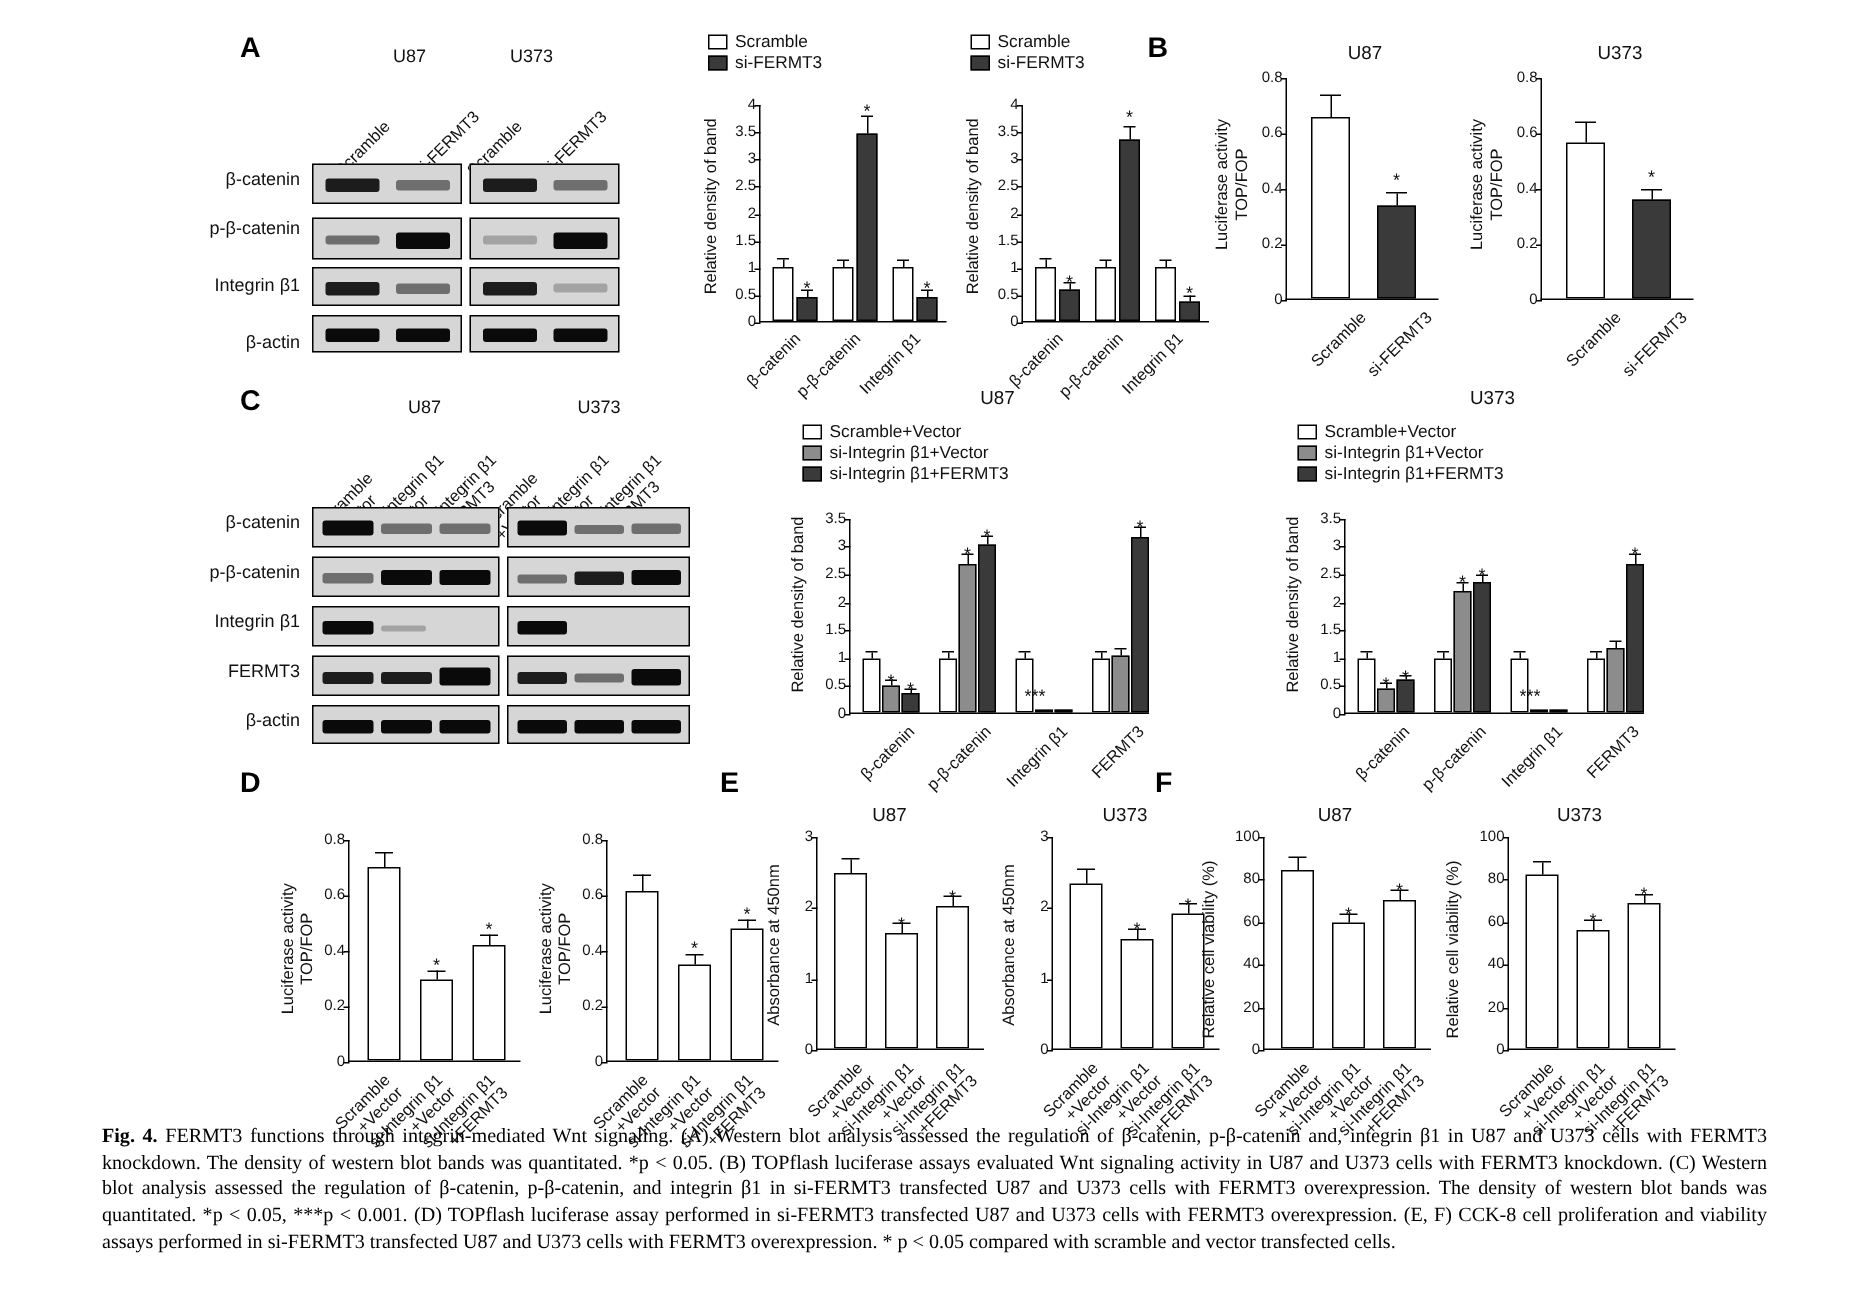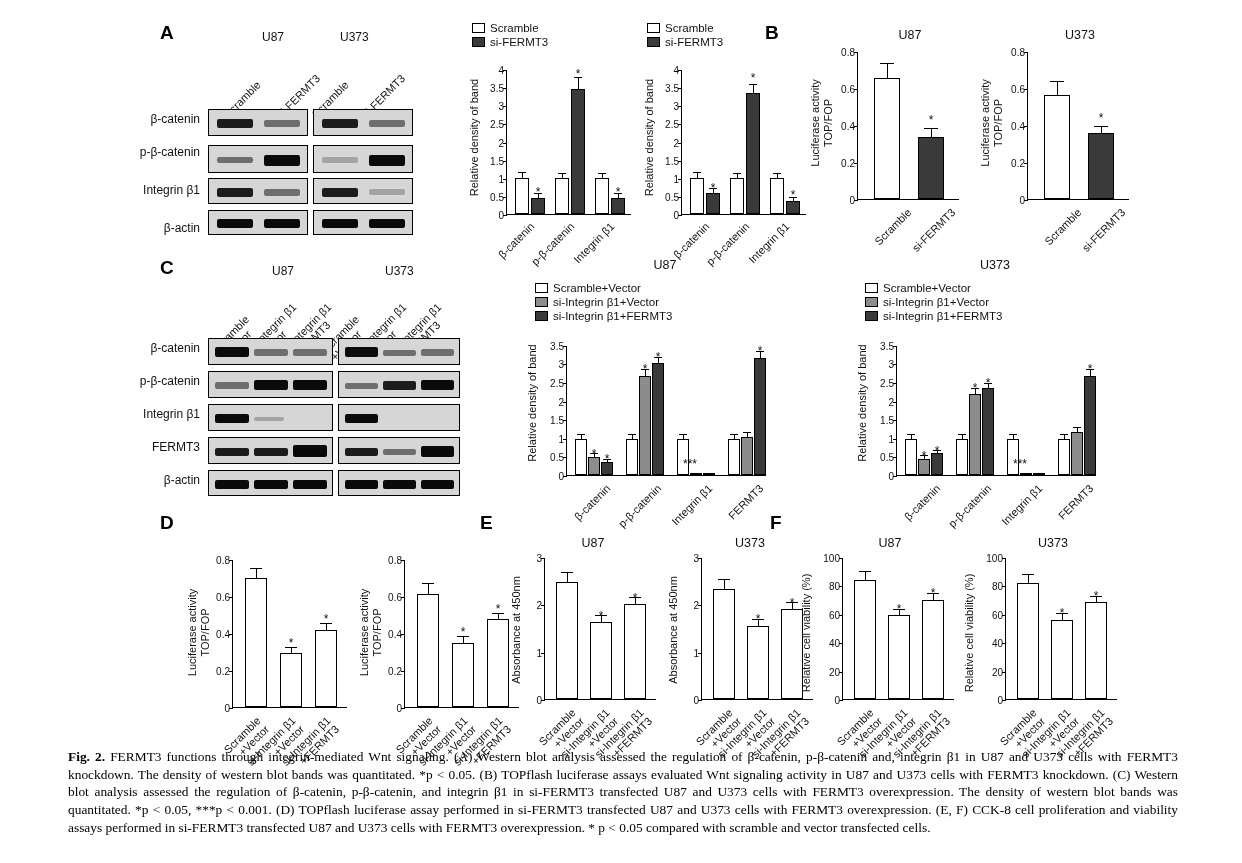--- a/index.html
+++ b/index.html
@@ -820,15 +820,15 @@
     <div class="err" style="left:90px; bottom:96.6px; height:6px;"></div>
       <div class="errcap" style="left:84px; bottom:102px; width:12px;"></div>
     <span class="star" style="left:90px; top:32px;">*</span>
   </div>
   <div class="xcat two-line" style="left:-12px; top:175px; width:80px; line-height:1.05;">Scramble<br>+Vector</div>
   <div class="xcat two-line" style="left:22px; top:175px; width:80px; line-height:1.05;">si-Integrin β1<br>+Vector</div>
   <div class="xcat two-line" style="left:56px; top:175px; width:80px; line-height:1.05;">si-Integrin β1<br>+FERMT3</div>
 </div>
 
 <div class="caption">
-  <b>Fig. 2.</b>
+  <b>Fig. 4.</b>
   <span>FERMT3 functions through integrin-mediated Wnt signaling. (A) Western blot analysis assessed the regulation of β-catenin, p-β-catenin and, integrin β1 in U87 and U373 cells with FERMT3 knockdown. The density of western blot bands was quantitated. *p &lt; 0.05. (B) TOPflash luciferase assays evaluated Wnt signaling activity in U87 and U373 cells with FERMT3 knockdown. (C) Western blot analysis assessed the regulation of β-catenin, p-β-catenin, and integrin β1 in si-FERMT3 transfected U87 and U373 cells with FERMT3 overexpression. The density of western blot bands was quantitated. *p &lt; 0.05, ***p &lt; 0.001. (D) TOPflash luciferase assay performed in si-FERMT3 transfected U87 and U373 cells with FERMT3 overexpression. (E, F) CCK-8 cell proliferation and viability assays performed in si-FERMT3 transfected U87 and U373 cells with FERMT3 overexpression. * p &lt; 0.05 compared with scramble and vector transfected cells.</span>
 </div>
 
 </body></html>

